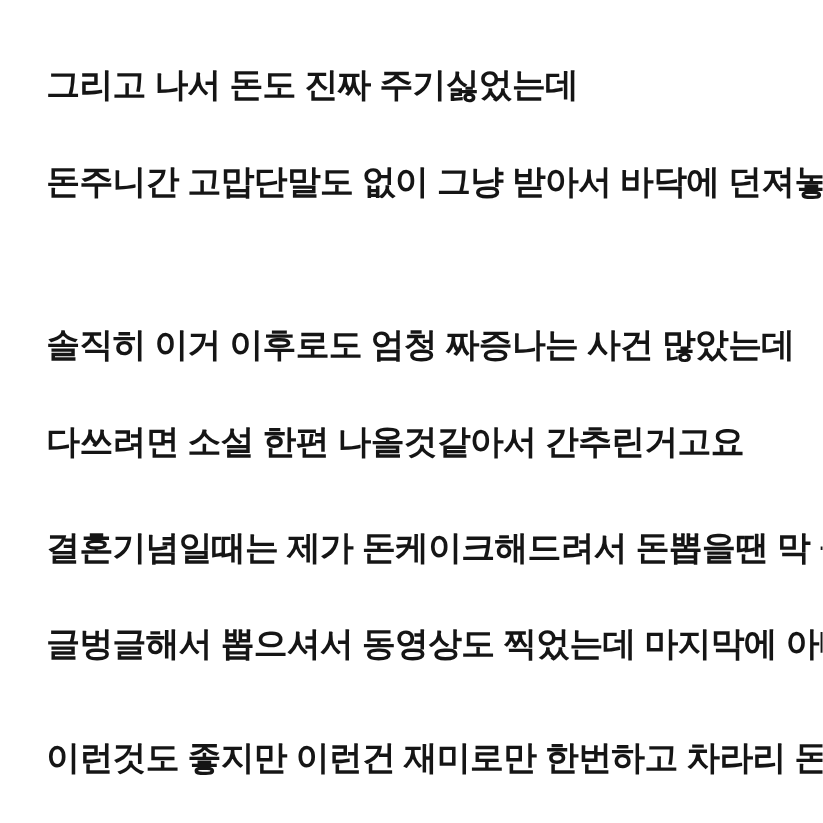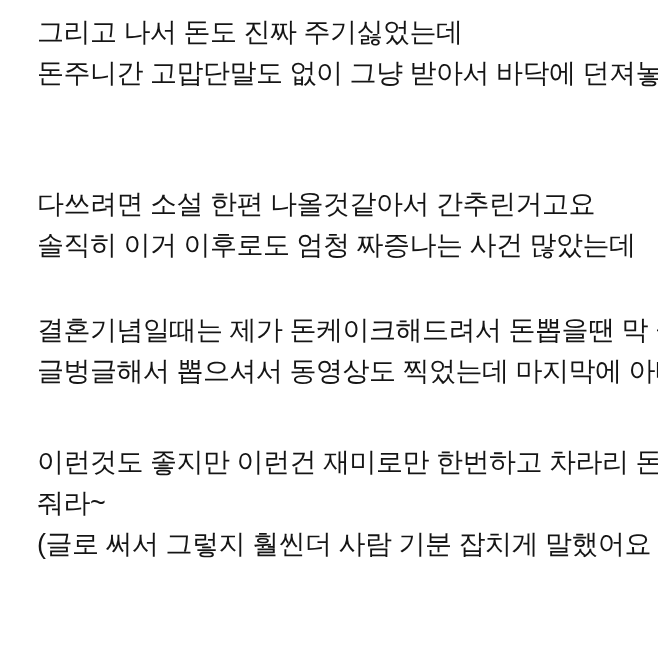--- a/index.html
+++ b/index.html
@@ -25,36 +25,37 @@
   }
   .paragraph.gap-large   { margin-bottom: 90px; }
   .paragraph.gap-medium  { margin-bottom: 44px; }
   .paragraph.gap-medium2 { margin-bottom: 50px; }
   .line {
     font-size: 27px;
     line-height: 41px;
     letter-spacing: -0.5px;
     color: #151515;
     white-space: nowrap;
-    font-weight: 400;
+    font-weight: 700;
+    margin-top: 36px;
   }
 </style>
 </head>
 <body>
 
 <div class="post-body">
 
   <div class="paragraph gap-large">
     <div class="line">그리고 나서 돈도 진짜 주기싫었는데</div>
     <div class="line">돈주니간 고맙단말도 없이 그냥 받아서 바닥에 던져놓고</div>
   </div>
 
   <div class="paragraph gap-medium">
+    <div class="line">솔직히 이거 이후로도 엄청 짜증나는 사건 많았는데</div>
     <div class="line">다쓰려면 소설 한편 나올것같아서 간추린거고요</div>
-    <div class="line">솔직히 이거 이후로도 엄청 짜증나는 사건 많았는데</div>
   </div>
 
   <div class="paragraph gap-medium2">
     <div class="line">결혼기념일때는 제가 돈케이크해드려서 돈뽑을땐 막 둘다 싱</div>
     <div class="line">글벙글해서 뽑으셔서 동영상도 찍었는데 마지막에 아빠가</div>
   </div>
 
   <div class="paragraph">
     <div class="line">이런것도 좋지만 이런건 재미로만 한번하고 차라리 돈을 더</div>
     <div class="line">줘라~</div>

